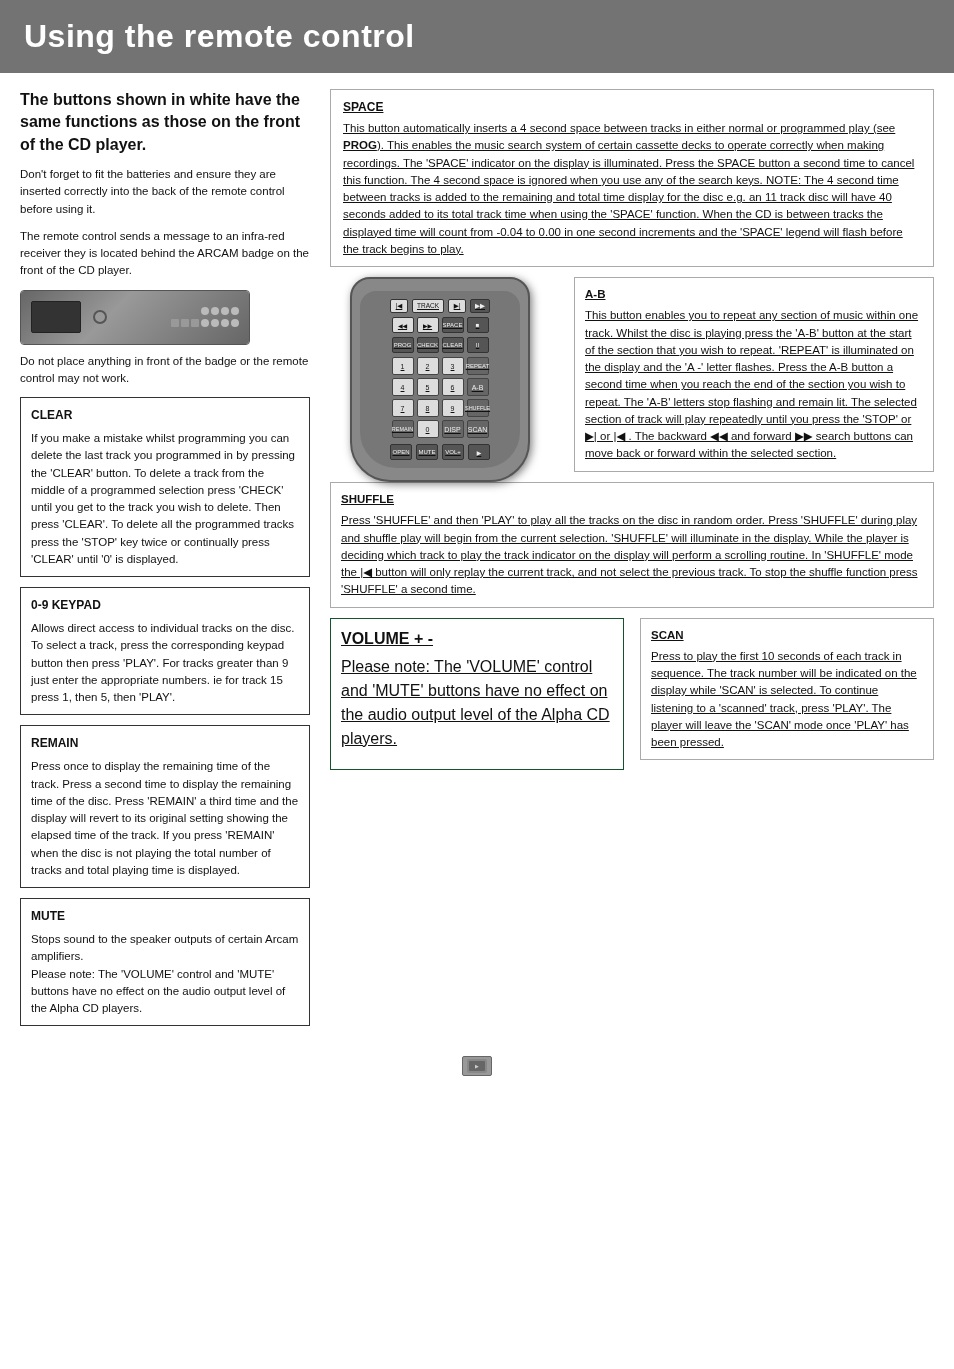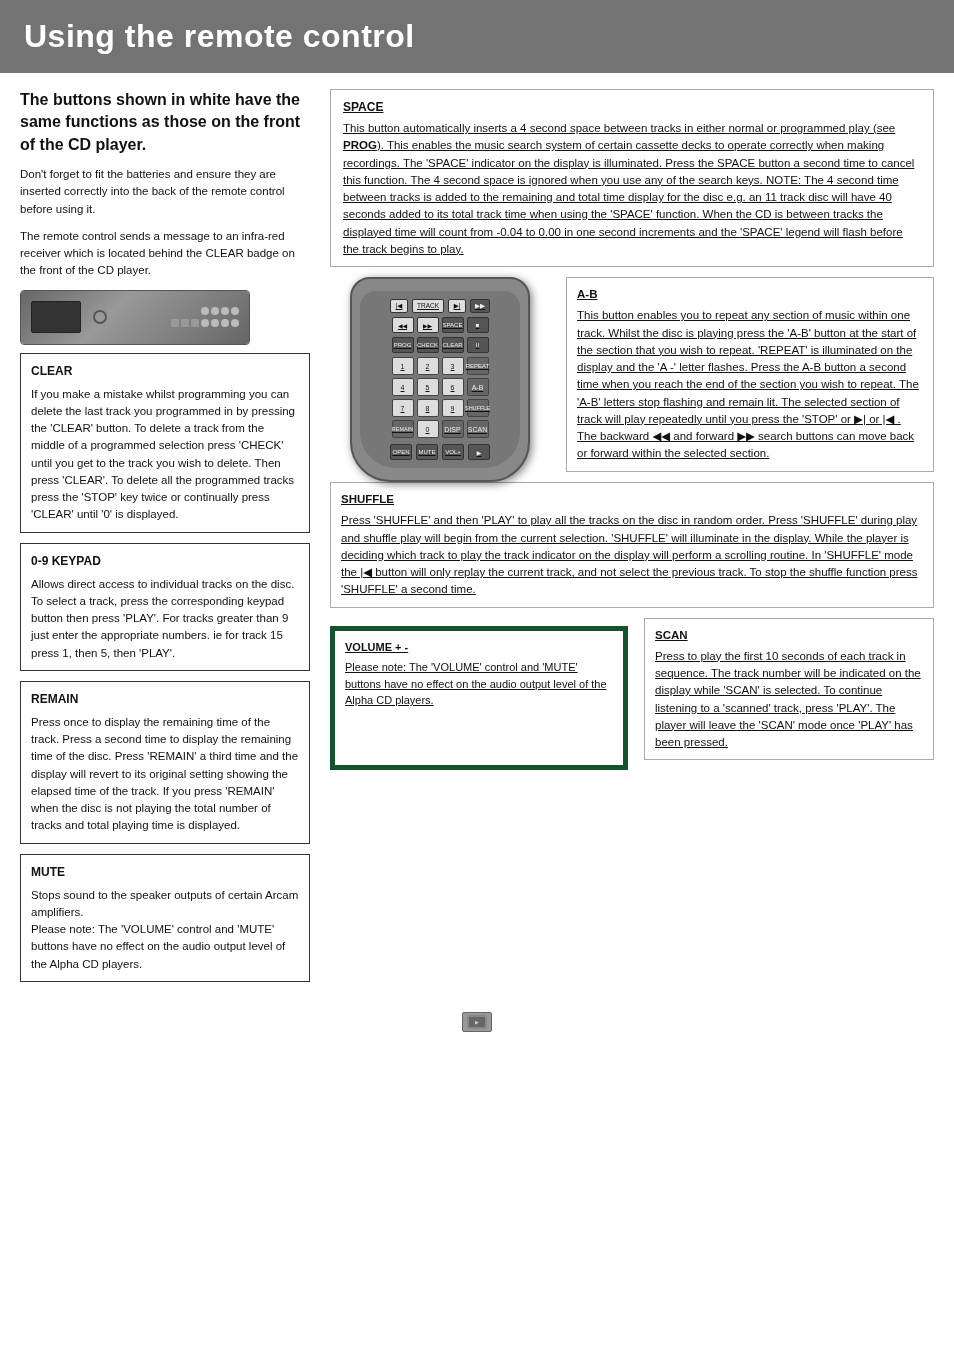--- a/index.html
+++ b/index.html
@@ -207,25 +207,24 @@
       margin-bottom: 10px;
       font-size: 11.5px;
       line-height: 1.5;
     }
     .scan-box .box-title {
       font-weight: bold;
       margin-bottom: 4px;
     }
 
     .volume-box {
-      border: 5px solid #14532d;
+      border: 1px solid #14532d;
       padding: 8px 10px;
-      font-size: 11px;
-      line-height: 1.5;
-      margin-top: 8px;
+      font-size: 16px;
+      line-height: 1.5;
     }
     .volume-box .box-title {
       font-weight: bold;
       margin-bottom: 4px;
     }
 
     .bold-inline {
       font-weight: bold;
     }
 
@@ -281,21 +280,21 @@
 <div class="page-header">
   <h1>Using the remote control</h1>
 </div>
 
 <div class="main-content">
 
   <div class="left-col">
 
     <p class="intro-bold">The buttons shown in white have the same functions as those on the front of the CD player.</p>
     <p class="intro-text">Don't forget to fit the batteries and ensure they are inserted correctly into the back of the remote control before using it.</p>
-    <p class="intro-text">The remote control sends a message to an infra-red receiver which is located behind the CLEAR badge on the front of the CD player.</p>
+    <p class="intro-text">The remote control sends a message to an infra-red receiver they is located behind the ARCAM badge on the front of the CD player.</p>
 
     <div class="cd-player-img">
       <div class="inner">
         <div style="width:50px;height:32px;background:#333;border-radius:2px;border:1px solid #222;"></div>
         <div style="width:14px;height:14px;background:#999;border-radius:50%;border:2px solid #555;margin-left:4px;"></div>
         <div style="flex:1;display:flex;flex-direction:column;gap:4px;align-items:flex-end;">
           <div style="display:flex;gap:2px;">
             <div style="width:8px;height:8px;background:#bbb;border-radius:50%;"></div>
             <div style="width:8px;height:8px;background:#bbb;border-radius:50%;"></div>
             <div style="width:8px;height:8px;background:#bbb;border-radius:50%;"></div>
@@ -307,20 +306,21 @@
             <div style="width:8px;height:8px;background:#999;border-radius:1px;"></div>
             <div style="width:8px;height:8px;background:#bbb;border-radius:50%;"></div>
             <div style="width:8px;height:8px;background:#bbb;border-radius:50%;"></div>
             <div style="width:8px;height:8px;background:#bbb;border-radius:50%;"></div>
             <div style="width:8px;height:8px;background:#bbb;border-radius:50%;"></div>
           </div>
         </div>
       </div>
     </div>
 
+    <p class="intro-text">Do not place anything in front of the badge or the remote control may not work.</p>
 
     <div class="info-box">
       <div class="box-title">CLEAR</div>
       <span>If you make a mistake whilst programming you can delete the last track you programmed in by pressing the 'CLEAR' button. To delete a track from the middle of a programmed selection press 'CHECK' until you get to the track you wish to delete. Then press 'CLEAR'. To delete all the programmed tracks press the 'STOP' key twice or continually press 'CLEAR' until '0' is displayed.</span>
     </div>
 
     <div class="info-box">
       <div class="box-title">0-9 KEYPAD</div>
       <p>Allows direct access to individual tracks on the disc.</p>
       <p>To select a track, press the corresponding keypad button then press 'PLAY'. For tracks greater than 9 just enter the appropriate numbers. ie for track 15 press 1, then 5, then 'PLAY'.</p>
@@ -341,21 +341,21 @@
 
   <div class="right-col">
 
     <div class="space-box">
       <div class="box-title">SPACE</div>
       <p>
         <span>This button automatically inserts a 4 second space between tracks in either normal or programmed play (see </span><span class="bold-inline">PROG</span><span>). This enables the music search system of certain cassette decks to operate correctly when making recordings. The 'SPACE' indicator on the display is illuminated.  Press the SPACE button a second time to cancel this function. The 4 second space is ignored when you use any of the search keys.  NOTE: The 4 second time between tracks is added to the remaining and total time display for the disc e.g. an 11 track disc will have 40 seconds added to its total track time when using the 'SPACE' function. When the CD is between tracks the displayed time will count from -0.04 to 0.00 in one second increments and the 'SPACE' legend will flash before the track begins to play.</span>
       </p>
     </div>
 
-    <div style="display:flex; gap:16px;">
+    <div style="display:flex; gap:24px;">
 
       <div class="remote-container">
         <div class="remote">
           <div class="remote-inner">
 
             <div class="track-search-row">
               <div class="track-btn white">|◀</div>
               <div class="track-btn white">TRACK</div>
               <div class="track-btn white">▶|</div>
               <div class="track-btn">▶▶</div>

